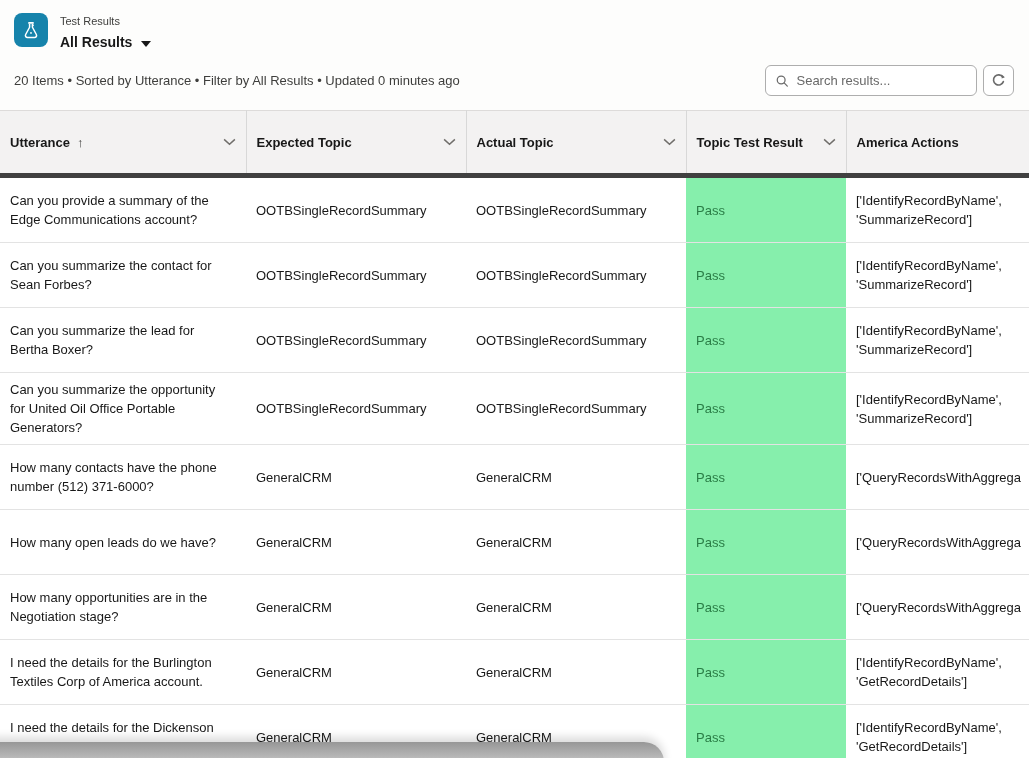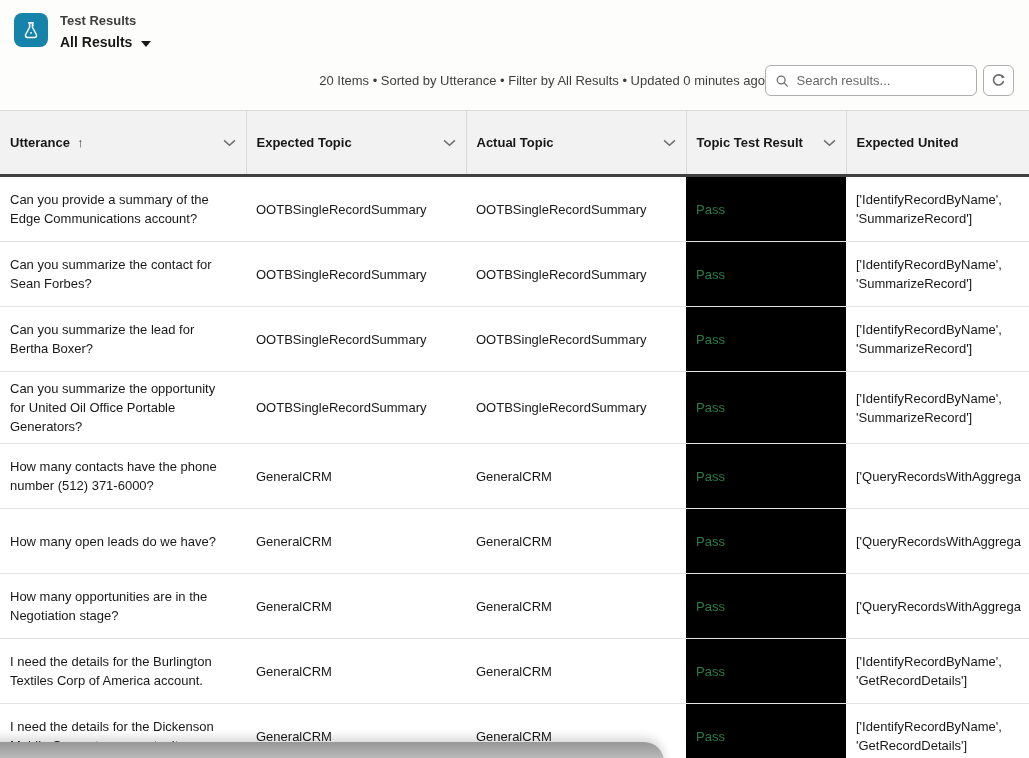--- a/index.html
+++ b/index.html
@@ -8,31 +8,31 @@
     position:relative; width:1029px; height:758px; overflow:hidden;
     background:#fdfdfc; font-family:"Liberation Sans", sans-serif; color:#181818;
   }
   
   .page-header { display:flex; align-items:flex-start; padding:13px 16px 0 14px; }
   .entity-icon {
     width:34px; height:34px; border-radius:8px; background:#1683ab;
     display:flex; align-items:center; justify-content:center; flex:0 0 auto;
   }
   .title-block { margin-left:12px; }
-  .entity-label { font-size:13px; color:#3e3e3c; line-height:16px;font-weight:bold; }
+  .entity-label { font-size:11px; color:#3e3e3c; line-height:16px; }
   .view-title-row { display:flex; align-items:center; margin-top:2px; cursor:pointer; }
   .view-title { font-size:14px; font-weight:bold; color:#181818; line-height:22px; }
   .caret-down {
     width:0; height:0; margin-left:9px; margin-top:3px;
     border-left:5.5px solid transparent; border-right:5.5px solid transparent;
     border-top:6.5px solid #181818;
   }
   
   .toolbar-row {
-    display:flex; align-items:center; justify-content:flex-end;
+    display:flex; align-items:center; justify-content:space-between;
     padding:12px 15px 15px 14px;
   }
   .list-summary { font-size:13px; color:#3e3e3c; }
   .toolbar-controls { display:flex; align-items:center; gap:6px; }
   .search-box {
     display:flex; align-items:center; width:212px; height:31px;
     border:1px solid #aeaeae; border-radius:6px; background:#fff; padding:0 10px;
   }
   .search-box input {
     border:none; outline:none; width:100%; font-size:13px;
@@ -42,35 +42,35 @@
   .search-box input::placeholder { color:#696969; }
   .refresh-btn {
     width:31px; height:31px; border:1px solid #aeaeae; border-radius:6px;
     background:#fff; display:flex; align-items:center; justify-content:center; cursor:pointer;
   }
   
   .table-clip { position:absolute; left:0; right:0; top:110px; bottom:0; overflow:hidden; background:#fff; }
   table { border-collapse:collapse; table-layout:fixed; width:1230px; }
   th {
     background:#f3f2f2; height:37px; font-size:13px; font-weight:bold; color:#181818;
-    text-align:left; padding:0 10px; border-top:1px solid #dddbda; border-bottom:3px solid #404040;
+    text-align:left; padding:0 10px; border-top:1px solid #dddbda; border-bottom:5px solid #404040;
     border-right:1px solid #d8d8d8; cursor:pointer;
   }
   th:last-child { border-right:none; }
   .th-inner { display:flex; align-items:center; }
   .sort-arrow { margin-left:7px; font-size:13px; font-weight:normal; color:#3e3e3c; }
   .th-chevron { margin-left:auto; display:flex; align-items:center; padding-left:8px; }
   td {
     font-size:13px; color:#181818; line-height:19px; vertical-align:middle;
     padding:13px 10px; border-bottom:1px solid #e3e3e3; background:#fff;
   }
   tr { height:65px; }
   tr.row-tall { height:72px; }
   tr.row-tall td { padding-top:7px; padding-bottom:7px; }
-  td.result-cell { background:#000000; color:#2a7d46; }
+  td.result-cell { background:#86efac; color:#2a7d46; }
   .cell { white-space:pre-line; }
   
   .window-corner {
     position:absolute; left:-24px; top:742px; width:688px; height:40px;
     border-top-right-radius:20px;
     background:linear-gradient(180deg,#979797 0%,#b5b5b5 35%,#dcdcdc 75%,#ececec 100%);
     box-shadow:0 -5px 9px rgba(0,0,0,0.14);
   }
 </style>
 </head>
@@ -162,21 +162,21 @@
               <span>Topic Test Result</span>
               <span class="th-chevron">
                 <svg width="13" height="8" viewBox="0 0 14 8">
                     <path d="M1.2 1.2 L7 6.4 L12.8 1.2" fill="none" stroke="#706e6b" stroke-width="1.6"></path>
                   </svg>
               </span>
             </span>
           </th>
           <th>
             <span class="th-inner">
-              <span>Expected United</span>
+              <span>America Actions</span>
             </span>
           </th>
         </tr>
       </thead>
       <tbody>
         <tr>
           <td>
               <div class="cell">Can you provide a summary of the
 Edge Communications account?</div>
             </td>

